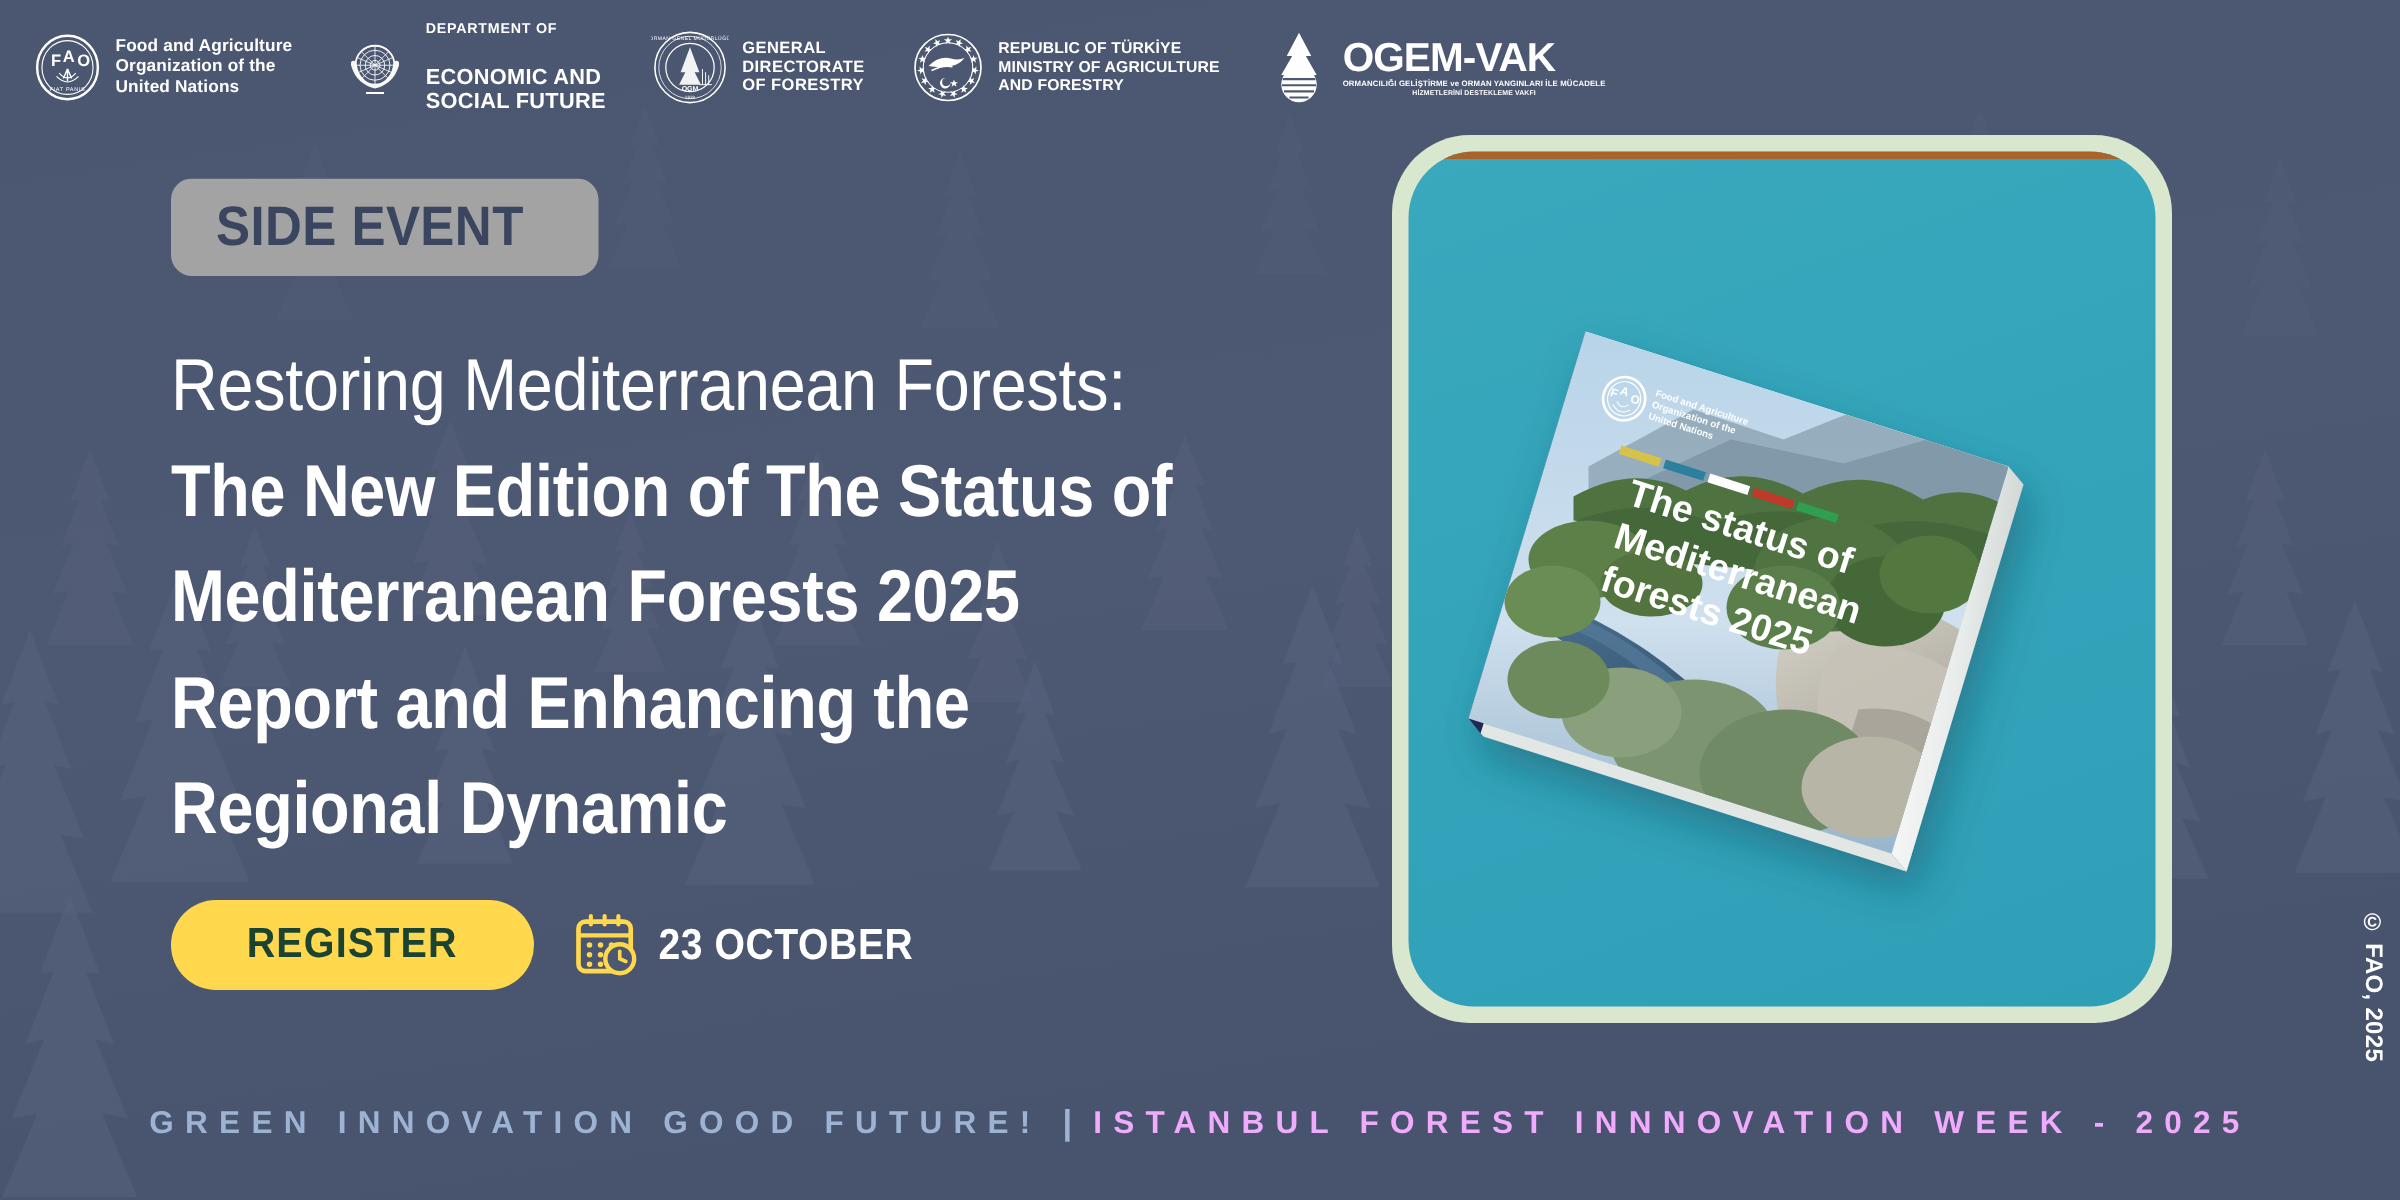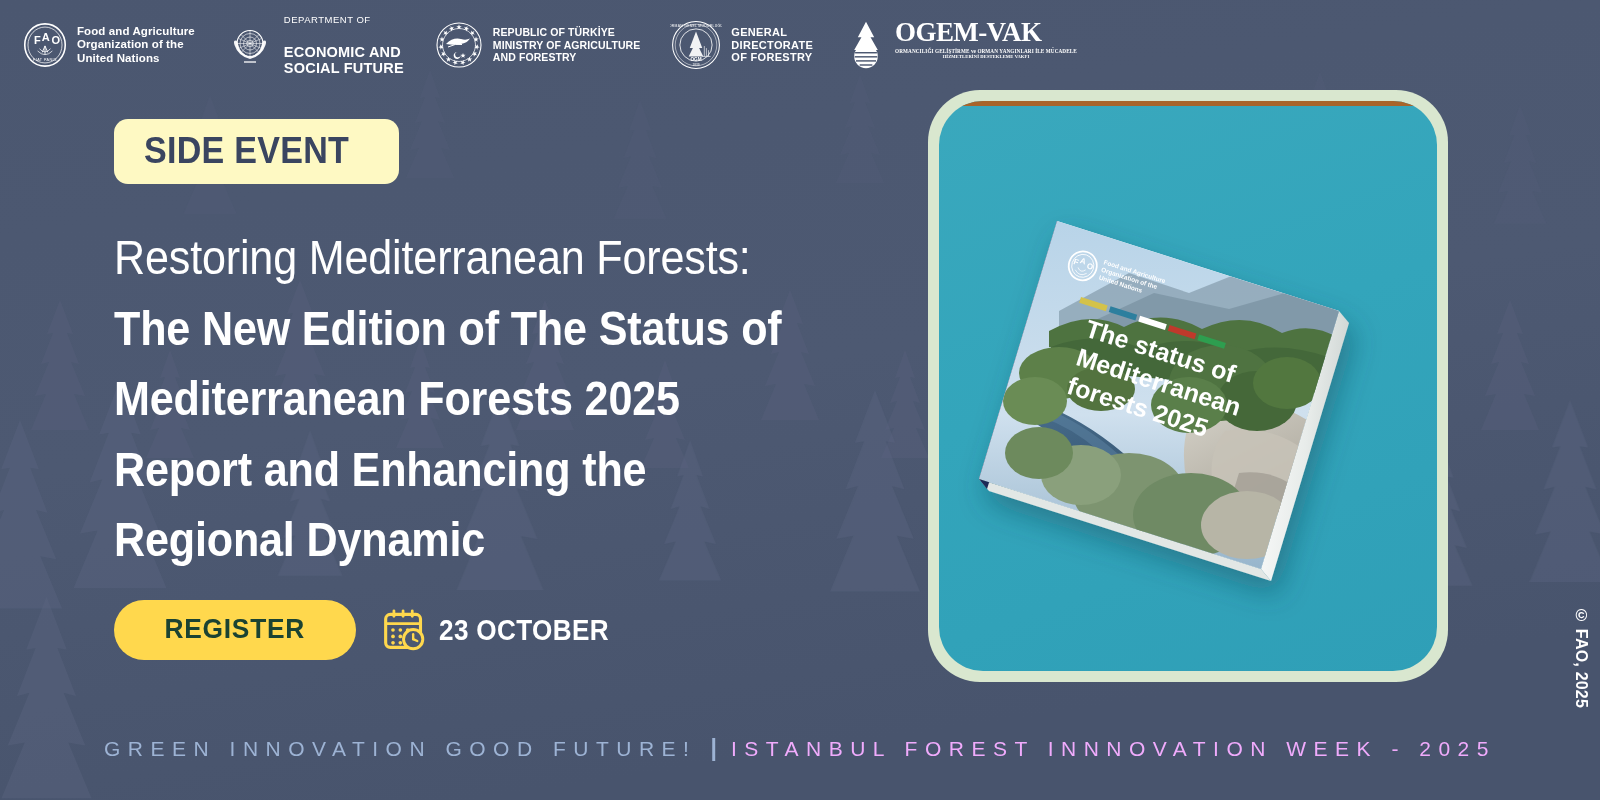--- a/index.html
+++ b/index.html
@@ -47,40 +47,40 @@
     padding-right: 30px;
   }
   .logo-mark { flex: 0 0 auto; display: block; }
   .logo-text {
     color: #ffffff;
     line-height: 1.18;
     letter-spacing: 0.1px;
     white-space: pre-line;
   }
   .lt-fao     { font-size: 11.5px; font-weight: bold; }
-  .lt-desa-s  { font-size: 9.5px;  font-weight: normal; letter-spacing: 0.5px; }
+  .lt-desa-s  { font-size: 9.5px;  font-weight: bold; letter-spacing: 0.5px; }
   .lt-desa-b  { font-size: 14.5px; font-weight: bold; letter-spacing: 0.2px; line-height: 1.12; }
   .lt-turkiye { font-size: 10.5px; font-weight: bold; letter-spacing: 0.1px; }
   .lt-gdf     { font-size: 11px;   font-weight: bold; letter-spacing: 0.3px; }
 
-  .ogem-wrap { display: flex; align-items: flex-start; gap: 6px; font-family: Liberation Serif, serif; }
+  .ogem-wrap { display: flex; align-items: center; gap: 6px; }
   .ogem-text-block { display: flex; flex-direction: column; }
   .ogem-title {
     color: #fff; font-size: 27px; font-weight: bold;
     letter-spacing: -0.6px; line-height: 0.95;
   }
   .ogem-sub1 { color: #fff; font-size: 5.2px; font-weight: bold; letter-spacing: 0.1px; margin-top: 2px; }
   .ogem-sub2 { color: #fff; font-size: 4.6px; font-weight: bold; letter-spacing: 0.1px; text-align: center; }
 
   
   #side-event-badge {
     position: absolute;
     left: 114px;
     top: 119px;
-    background: #fef9c3;
+    background: #a3a3a3;
     border-radius: 14px;
     padding: 13px 32px 15px 30px;
     z-index: 5;
   }
   #side-event-badge span {
     display: block;
     color: #3a4560;
     font-size: 37px;
     font-weight: bold;
     letter-spacing: 0.3px;
@@ -182,21 +182,21 @@
     left: 0; right: 0;
     bottom: 38px;
     display: flex;
     justify-content: center;
     align-items: center;
     gap: 14px;
     z-index: 5;
   }
   .footer-seg {
     font-size: 21px;
-    font-weight: normal;
+    font-weight: bold;
     letter-spacing: 7.5px;
     white-space: nowrap;
   }
   #footer-left  { color: #9db3d4; }
   #footer-sep   { color: #9db3d4; font-size: 23px; font-weight: bold; }
   #footer-right { color: #f0abfc; }
 
   #copyright {
     position: absolute;
     right: 10px;
@@ -341,20 +341,39 @@
           <line x1="27" y1="57" x2="73" y2="37"></line>
         </g>
         <path d="M50 78 q-24 -6 -31 -28 q-3 -9 2 -9 q4 0 5 7 q4 20 24 26 z" fill="#fff" opacity="0.95"></path>
         <path d="M50 78 q24 -6 31 -28 q3 -9 -2 -9 q-4 0 -5 7 q-4 20 -24 26 z" fill="#fff" opacity="0.95"></path>
         <path d="M38 84 h24" stroke="#fff" stroke-width="2.6"></path>
       </svg>
       <div class="logo-text">
         <div class="lt-desa-s">DEPARTMENT OF</div>
         <div class="lt-desa-b"><span>ECONOMIC AND</span><br><span>SOCIAL FUTURE</span></div>
       </div>
+    </div>
+
+    <div class="logo-unit">
+      <svg class="logo-mark" width="52" height="52" viewBox="0 0 100 100">
+        <circle cx="50" cy="50" r="45" fill="none" stroke="#fff" stroke-width="2"></circle>
+        <circle cx="50" cy="50" r="40" fill="none" stroke="#fff" stroke-width="1"></circle>
+        <circle cx="50" cy="50" r="31" fill="none" stroke="#fff" stroke-width="1.6"></circle>
+        <path d="M50 24 L62 56 L56 56 L64 72 L36 72 L44 56 L38 56 Z" fill="#fff" opacity="0.92"></path>
+        <g stroke="#fff" stroke-width="1.2">
+          <line x1="66" y1="52" x2="66" y2="72"></line>
+          <line x1="70" y1="56" x2="70" y2="72"></line>
+          <line x1="74" y1="60" x2="74" y2="72"></line>
+          <line x1="62" y1="72" x2="78" y2="72"></line>
+        </g>
+        <text x="50" y="80" fill="#fff" font-family="Liberation Sans, sans-serif" font-size="9" font-weight="bold" text-anchor="middle">OGM</text>
+        <text x="50" y="91" fill="#fff" font-family="Liberation Sans, sans-serif" font-size="6" text-anchor="middle">1839</text>
+        <text x="50" y="15" fill="#fff" font-family="Liberation Sans, sans-serif" font-size="6.5" text-anchor="middle" letter-spacing="0.6">ORMAN GENEL MÜDÜRLÜĞÜ</text>
+      </svg>
+      <div class="logo-text lt-gdf"><span>GENERAL</span><br><span>DIRECTORATE</span><br><span>OF FORESTRY</span></div>
     </div>
 
     <div class="logo-unit">
       <svg class="logo-mark" width="50" height="50" viewBox="0 0 100 100">
         <circle cx="50" cy="50" r="44" fill="none" stroke="#fff" stroke-width="2.2"></circle>
         <circle cx="50" cy="50" r="33" fill="none" stroke="#fff" stroke-width="1.4"></circle>
         <g fill="#fff">
           <g id="starring">
             <polygon points="50,8 51.6,12.6 56.4,12.6 52.5,15.5 54,20 50,17.2 46,20 47.5,15.5 43.6,12.6 48.4,12.6" transform="scale(0.85) translate(8.8,2)"></polygon>
           </g>
@@ -372,39 +391,20 @@
           <use href="#starring" transform="rotate(288 50 50)"></use>
           <use href="#starring" transform="rotate(312 50 50)"></use>
           <use href="#starring" transform="rotate(336 50 50)"></use>
         </g>
         <path d="M24 48 q14 -14 30 -10 q10 3 18 -1 q-6 9 -18 11 q-16 3 -30 0 z" fill="#fff"></path>
         <path d="M28 54 q16 -8 28 -5" stroke="#fff" stroke-width="2" fill="none"></path>
         <path d="M47 64 a7 7 0 1 0 6 5 a5.4 5.4 0 1 1 -6 -5 z" fill="#fff"></path>
         <polygon points="58,66 59.4,69.6 63.2,69.6 60.2,71.9 61.3,75.5 58,73.3 54.7,75.5 55.8,71.9 52.8,69.6 56.6,69.6" fill="#fff"></polygon>
       </svg>
       <div class="logo-text lt-turkiye"><span>REPUBLIC OF TÜRKİYE</span><br><span>MINISTRY OF AGRICULTURE</span><br><span>AND FORESTRY</span></div>
-    </div>
-
-    <div class="logo-unit">
-      <svg class="logo-mark" width="52" height="52" viewBox="0 0 100 100">
-        <circle cx="50" cy="50" r="45" fill="none" stroke="#fff" stroke-width="2"></circle>
-        <circle cx="50" cy="50" r="40" fill="none" stroke="#fff" stroke-width="1"></circle>
-        <circle cx="50" cy="50" r="31" fill="none" stroke="#fff" stroke-width="1.6"></circle>
-        <path d="M50 24 L62 56 L56 56 L64 72 L36 72 L44 56 L38 56 Z" fill="#fff" opacity="0.92"></path>
-        <g stroke="#fff" stroke-width="1.2">
-          <line x1="66" y1="52" x2="66" y2="72"></line>
-          <line x1="70" y1="56" x2="70" y2="72"></line>
-          <line x1="74" y1="60" x2="74" y2="72"></line>
-          <line x1="62" y1="72" x2="78" y2="72"></line>
-        </g>
-        <text x="50" y="80" fill="#fff" font-family="Liberation Sans, sans-serif" font-size="9" font-weight="bold" text-anchor="middle">OGM</text>
-        <text x="50" y="91" fill="#fff" font-family="Liberation Sans, sans-serif" font-size="6" text-anchor="middle">1839</text>
-        <text x="50" y="15" fill="#fff" font-family="Liberation Sans, sans-serif" font-size="6.5" text-anchor="middle" letter-spacing="0.6">ORMAN GENEL MÜDÜRLÜĞÜ</text>
-      </svg>
-      <div class="logo-text lt-gdf"><span>GENERAL</span><br><span>DIRECTORATE</span><br><span>OF FORESTRY</span></div>
     </div>
 
     <div class="logo-unit ogem-wrap">
       <svg class="logo-mark" width="46" height="50" viewBox="0 0 100 110">
         <path d="M50 4 L68 38 L60 38 L76 66 L24 66 L40 38 L32 38 Z" fill="#fff"></path>
         <circle cx="50" cy="80" r="26" fill="#fff"></circle>
         <g stroke="#4c5871" stroke-width="3.2">
           <line x1="26" y1="72" x2="74" y2="72"></line>
           <line x1="25" y1="81" x2="75" y2="81"></line>
           <line x1="28" y1="90" x2="72" y2="90"></line>

